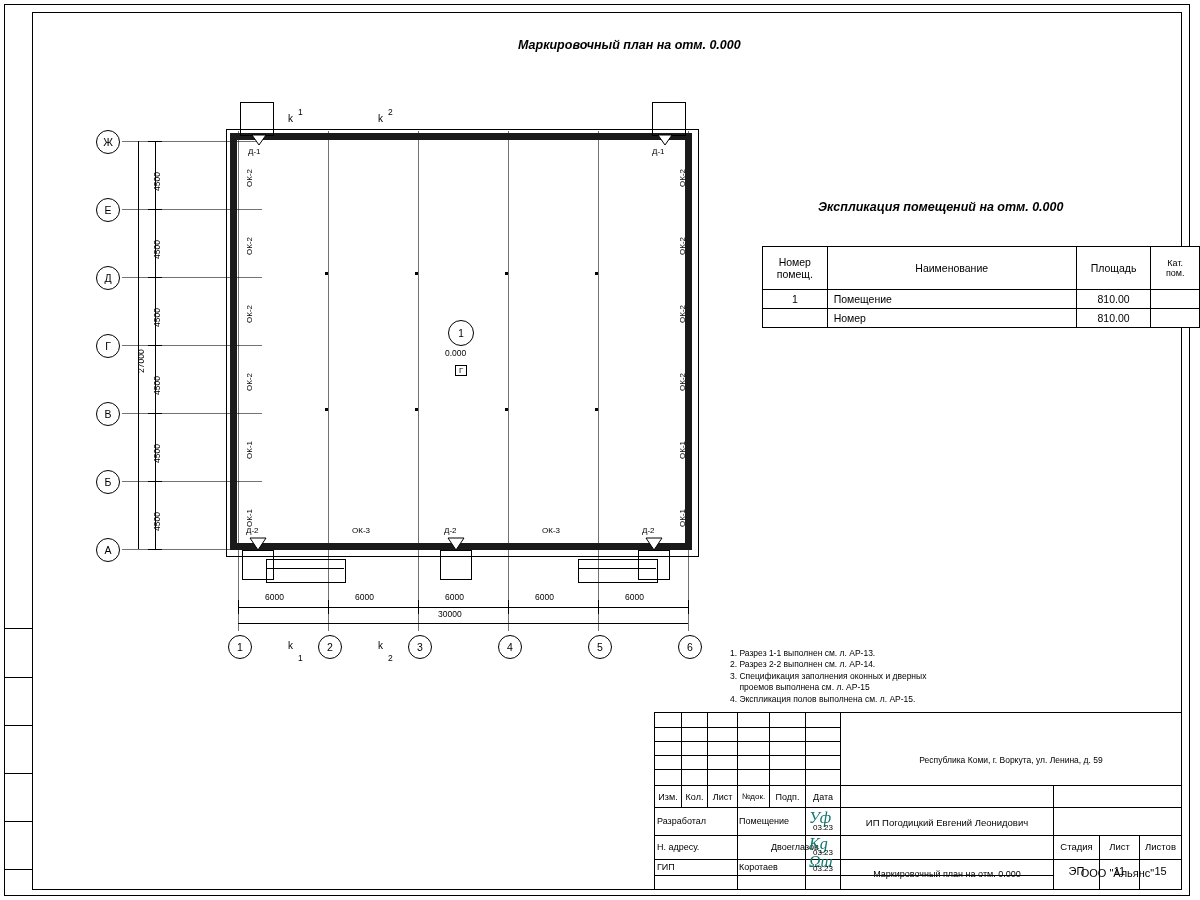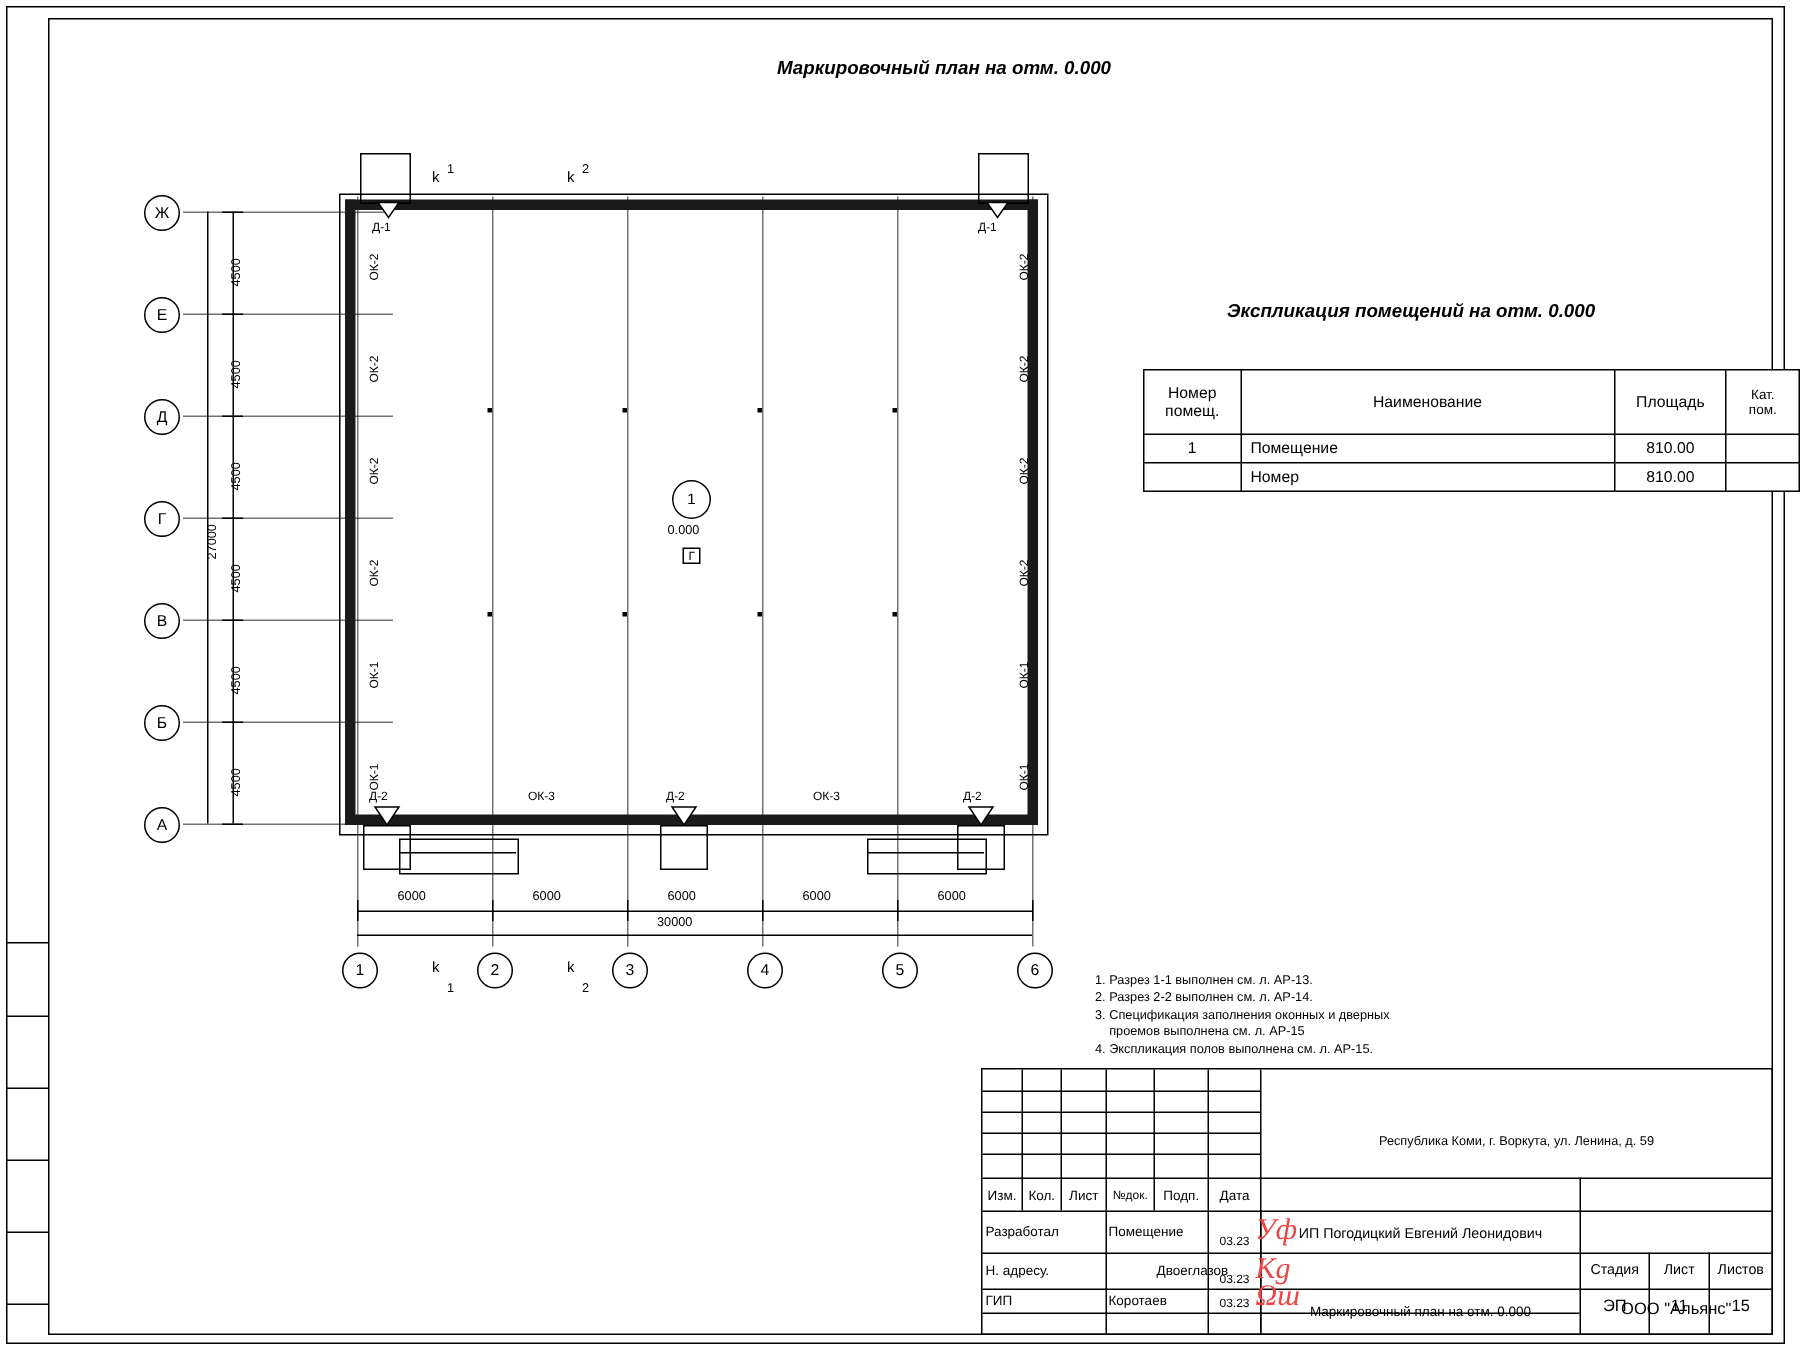--- a/index.html
+++ b/index.html
@@ -52,21 +52,21 @@
   .expl .katcol{width:36px;font-size:9px;}
   .expl thead td{height:36px;}
 
   
   .notes{position:absolute;left:730px;top:648px;font-size:8.5px;line-height:1.35;}
 
   
   .stamp{position:absolute;left:654px;top:712px;width:526px;height:176px;border:1px solid #000;}
   .stamp div.l{position:absolute;background:#000;}
   .stamp .c{position:absolute;font-size:9px;display:flex;align-items:center;justify-content:center;text-align:center;line-height:1.2;}
-  .sig{position:absolute;font-family:"Liberation Serif",serif;font-style:italic;font-size:20px;color:#ef4444;margin-left:28px;}
+  .sig{position:absolute;font-family:"Liberation Serif",serif;font-style:italic;font-size:16px;color:#0f766e;}
 </style>
 </head>
 <body>
 
 <div class="sheet">
 
   <div class="border-outer"></div>
   <div class="border-inner"></div>
   <div class="left-strip">
     <div class="cell" style="top:0px;height:48px;"></div>

